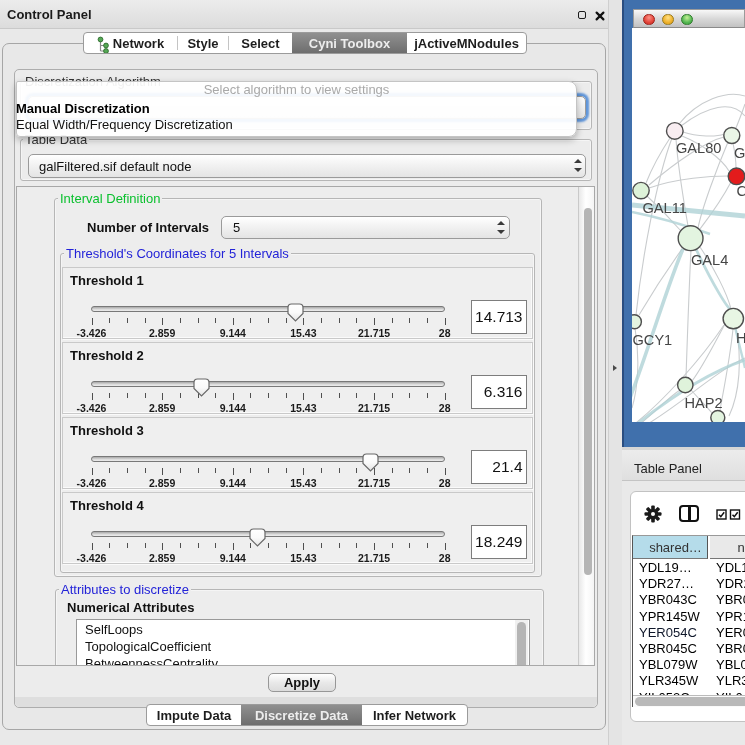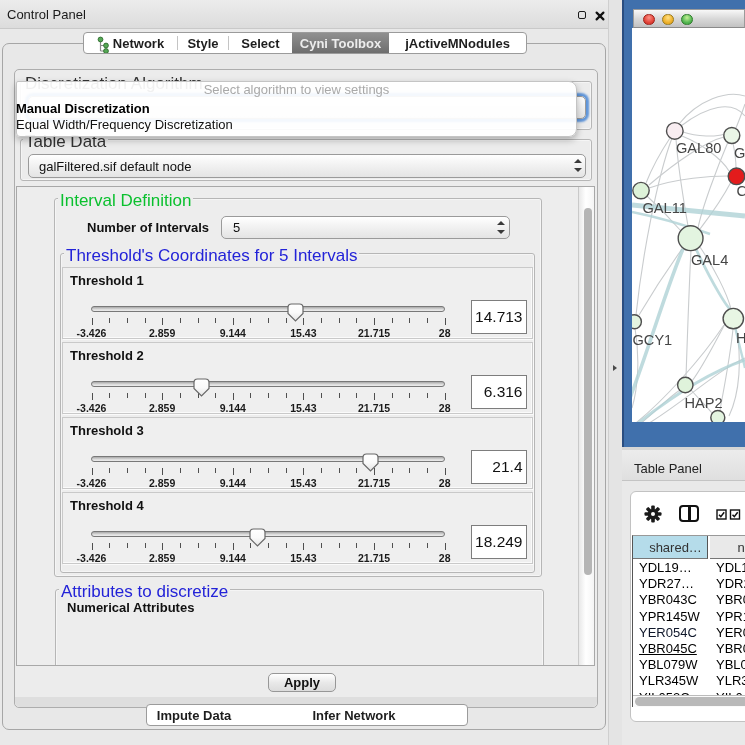--- a/index.html
+++ b/index.html
@@ -4,61 +4,61 @@
 <style>
 html,body{margin:0;padding:0;}
 body{width:745px;height:745px;position:relative;overflow:hidden;background:#e9e9e9;
   font-family:"Liberation Sans",sans-serif;-webkit-font-smoothing:antialiased;}
 .abs{position:absolute;}
 .combo{background:linear-gradient(#ffffff,#f2f2f2 45%,#e4e4e4);border:1px solid #9a9a9a;border-radius:5px;box-sizing:border-box;}
 .stepper{position:absolute;width:8px;height:13px;}
 .stepper:before{content:"";position:absolute;left:0;top:0;border-left:4px solid transparent;border-right:4px solid transparent;border-bottom:4.5px solid #3a3a3a;}
 .stepper:after{content:"";position:absolute;left:0;bottom:0;border-left:4px solid transparent;border-right:4px solid transparent;border-top:4.5px solid #3a3a3a;}
 .grp{border:1px solid #b6b6b6;border-radius:3px;box-shadow:inset 0 0 0 0.5px #fdfdfd;box-sizing:border-box;}
-.grplabel{position:absolute;font-size:17px;padding:0 2px;}
+.grplabel{position:absolute;font-size:13px;padding:0 2px;}
 .tabbar{position:absolute;background:#fff;border:1px solid #9b9b9b;border-radius:4px;display:flex;box-sizing:border-box;overflow:hidden;font-size:13px;font-weight:700;color:#1d1d1d;}
 .tabseg{display:flex;align-items:center;justify-content:center;height:100%;box-sizing:border-box;}
 .tabsel{background:linear-gradient(#909090,#6e6e6e);color:#ededed;}
 .tabsep{width:1px;background:#c4c4c4;height:14px;align-self:center;}
 .trow{position:absolute;left:45px;width:471px;height:72px;background:#efefef;border:1px solid #c9c9c9;box-shadow:inset -1px -1px 0 #fafafa, 1px 1px 0 #fafafa;box-sizing:border-box;}
 .ttl{position:absolute;left:7px;top:5px;font-size:13px;font-weight:bold;color:#111;}
 .track{position:absolute;left:28px;top:38px;width:354px;height:6px;border:1px solid #787878;border-radius:3px;background:linear-gradient(#a8a8a8,#dcdcdc 60%,#ededed);box-sizing:border-box;}
 .vbox{position:absolute;left:407.5px;top:32px;width:56px;height:34px;background:#fff;border:1px solid #7d7d7d;box-sizing:border-box;font-size:15.5px;color:#111;text-align:right;line-height:31px;padding-right:3px;}
 .thumb{position:absolute;top:35px;width:17px;height:19px;}
 .tick{position:absolute;width:1px;background:#4f4f4f;}
 .tlab{position:absolute;top:59px;font-size:10.5px;font-weight:bold;color:#1a1a1a;transform:translateX(-50%);}
 </style>
 </head>
 <body>
 
 <div class="abs" style="left:0;top:0;width:608px;height:745px;background:#e9e9e9;"></div>
 
 <div class="abs" style="left:0;top:0;width:608px;height:28px;background:linear-gradient(#ececec,#dcdcdc);border-bottom:1px solid #c9c9c9;"></div>
-<div class="abs" style="left:7px;top:7px;font-size:13px;color:#1a1a1a;">Control Panel</div>
+<div class="abs" style="left:7px;top:7px;font-size:13px;color:#1a1a1a;font-weight:bold;">Control Panel</div>
 <div class="abs" style="left:577.5px;top:10.5px;width:6.5px;height:6.5px;border:1.5px solid #1c1c1c;border-radius:2px;background:transparent;"></div>
 <svg class="abs" style="left:595px;top:11px;" width="10" height="10" viewBox="0 0 10 10">
     <path d="M1.6 1.6 L8.4 8.4 M8.4 1.6 L1.6 8.4" stroke="#111" stroke-width="2.2" stroke-linecap="round"></path>
   </svg>
 
 <div class="abs" style="left:2px;top:43px;width:604px;height:687px;background:#e8e8e8;border:1px solid #a6a6a6;border-radius:7px;box-sizing:border-box;"></div>
 
 <div class="tabbar" style="left:83px;top:32px;width:444px;height:22px;">
   <div class="tabseg" style="width:93px;">
     <svg width="12" height="18" viewBox="0 0 12 18" style="margin-right:4px;margin-top:2px;">
         <path d="M3.5 5 V16 M3.5 10.5 H8.5 M3.5 16 H8.5" stroke="#8a8a8a" stroke-width="1.2" fill="none"></path>
         <circle cx="3.5" cy="4.5" r="2.4" fill="#55a855" stroke="#2e6b2e" stroke-width="0.9"></circle>
         <circle cx="9" cy="10.5" r="2.4" fill="#55a855" stroke="#2e6b2e" stroke-width="0.9"></circle>
         <circle cx="9" cy="16" r="2.4" fill="#55a855" stroke="#2e6b2e" stroke-width="0.9"></circle>
       </svg>
     Network</div>
   <div class="tabsep"></div>
   <div class="tabseg" style="width:50px;">Style</div>
   <div class="tabsep"></div>
   <div class="tabseg" style="width:63px;">Select</div>
-  <div class="tabseg tabsel" style="width:97px;">Cyni Toolbox</div>
+  <div class="tabseg tabsel" style="width:115px;">Cyni Toolbox</div>
   <div class="tabseg" style="flex:1;">jActiveMNodules</div>
 </div>
 
 <div class="abs" style="left:14px;top:69px;width:584px;height:639px;background:#ececec;border:1px solid #adadad;border-radius:5px;box-sizing:border-box;"></div>
 <div class="abs" style="left:15px;top:697px;width:582px;height:10px;background:#dedede;border-radius:0 0 5px 5px;"></div>
 
 <div class="grp abs" style="left:20px;top:81px;width:572px;height:49px;"></div>
 <div class="grplabel" style="left:23px;top:74px;background:#ececec;color:#333;">Discretization Algorithm</div>
 <div class="combo abs" style="left:28px;top:96px;width:558px;height:23px;box-shadow:0 0 2px 3px rgba(80,140,215,0.9);"></div>
 
@@ -248,26 +248,34 @@
             <stop offset="1" stop-color="#e4e4e4"></stop>
           </linearGradient>
         </defs>
       </svg>
       <div class="vbox">18.249</div>
     </div>
 
  <div class="grp abs" style="left:38px;top:402px;width:489px;height:90px;"></div>
  <div class="grplabel" style="left:42px;top:395px;background:#ededed;color:#2323d8;">Attributes to discretize</div>
  <div class="abs" style="left:50px;top:413px;font-size:13px;font-weight:bold;color:#111;">Numerical Attributes</div>
+ <div class="abs" style="left:59px;top:432px;width:454px;height:47px;background:#fff;border:1px solid #999;box-sizing:border-box;">
+   <div style="position:absolute;left:8px;top:2px;font-size:13px;color:#111;">SelfLoops</div>
+   <div style="position:absolute;left:8px;top:19px;font-size:13px;color:#111;">TopologicalCoefficient</div>
+   <div style="position:absolute;left:8px;top:36px;font-size:13px;color:#111;">BetweennessCentrality</div>
+   <div style="position:absolute;right:1px;top:0;width:13px;height:45px;background:#f0f0f0;"></div>
+   <div style="position:absolute;right:3px;top:2px;width:9px;height:60px;background:#b5b5b5;border-radius:4.5px;"></div>
+ </div>
 </div>
 
 <div class="abs" style="left:268px;top:673px;width:68px;height:19px;background:linear-gradient(#ffffff,#e9e9e9 50%,#dcdcdc);border:1px solid #979797;border-radius:5px;box-sizing:border-box;text-align:center;font-size:13px;font-weight:bold;color:#111;line-height:17px;">Apply</div>
 
 <div class="tabbar" style="left:146px;top:704px;width:322px;height:22px;">
   <div class="tabseg" style="width:94px;font-weight:bold;">Impute Data</div>
+  <div class="tabseg tabsel" style="width:121px;font-weight:bold;">Discretize Data</div>
   <div class="tabseg" style="flex:1;font-weight:bold;">Infer Network</div>
 </div>
 
 <div class="abs" style="left:16px;top:81px;width:561px;height:56px;background:rgba(255,255,255,0.93);border:1px solid #c4c4c4;border-radius:2px 8px 8px 4px;box-shadow:0 3px 7px rgba(0,0,0,0.28);box-sizing:border-box;"></div>
 <div class="abs" style="left:16px;top:82px;width:561px;height:17px;text-align:center;font-size:13px;color:#a9a9a9;">Select algorithm to view settings</div>
 <div class="abs" style="left:16px;top:101px;font-size:13px;font-weight:bold;color:#000;">Manual Discretization</div>
 <div class="abs" style="left:16px;top:117px;font-size:13px;color:#111;">Equal Width/Frequency Discretization</div>
 
 <div class="abs" style="left:608px;top:0;width:14px;height:745px;background:#e4e4e4;border-left:1px solid #cfcfcf;box-sizing:border-box;"></div>
 <div class="abs" style="left:612.5px;top:365px;width:0;height:0;border-top:3.5px solid transparent;border-bottom:3.5px solid transparent;border-left:4.5px solid #4a4a4a;"></div>
@@ -379,21 +387,21 @@
       <div style="position:absolute;left:6px;top:24.0px;font-size:13px;color:#000;">YDL19…</div>
       <div style="position:absolute;left:83px;top:24.0px;font-size:13px;color:#000;">YDL1</div>
       <div style="position:absolute;left:6px;top:40.2px;font-size:13px;color:#000;">YDR27…</div>
       <div style="position:absolute;left:83px;top:40.2px;font-size:13px;color:#000;">YDR2</div>
       <div style="position:absolute;left:6px;top:56.4px;font-size:13px;color:#000;">YBR043C</div>
       <div style="position:absolute;left:83px;top:56.4px;font-size:13px;color:#000;">YBR0</div>
       <div style="position:absolute;left:6px;top:72.6px;font-size:13px;color:#000;">YPR145W</div>
       <div style="position:absolute;left:83px;top:72.6px;font-size:13px;color:#000;">YPR1</div>
       <div style="position:absolute;left:6px;top:88.8px;font-size:13px;color:#0f172a;">YER054C</div>
       <div style="position:absolute;left:83px;top:88.8px;font-size:13px;color:#000;">YER0</div>
-      <div style="position:absolute;left:6px;top:105.0px;font-size:13px;color:#000;text-decoration:underline;">YBR045C</div>
+      <div style="position:absolute;left:6px;top:105.0px;font-size:13px;color:#000;">YBR045C</div>
       <div style="position:absolute;left:83px;top:105.0px;font-size:13px;color:#000;">YBR0</div>
       <div style="position:absolute;left:6px;top:121.2px;font-size:13px;color:#000;">YBL079W</div>
       <div style="position:absolute;left:83px;top:121.2px;font-size:13px;color:#000;">YBL0</div>
       <div style="position:absolute;left:6px;top:137.4px;font-size:13px;color:#000;">YLR345W</div>
       <div style="position:absolute;left:83px;top:137.4px;font-size:13px;color:#000;">YLR3</div>
       <div style="position:absolute;left:6px;top:153.6px;font-size:13px;color:#000;">YIL052C</div>
       <div style="position:absolute;left:83px;top:153.6px;font-size:13px;color:#000;">YIL0</div>
     </div>
 
   <div style="position:absolute;left:0;top:159px;width:113px;height:13px;background:#fafafa;border-top:1px solid #bbb;box-sizing:border-box;"></div>

